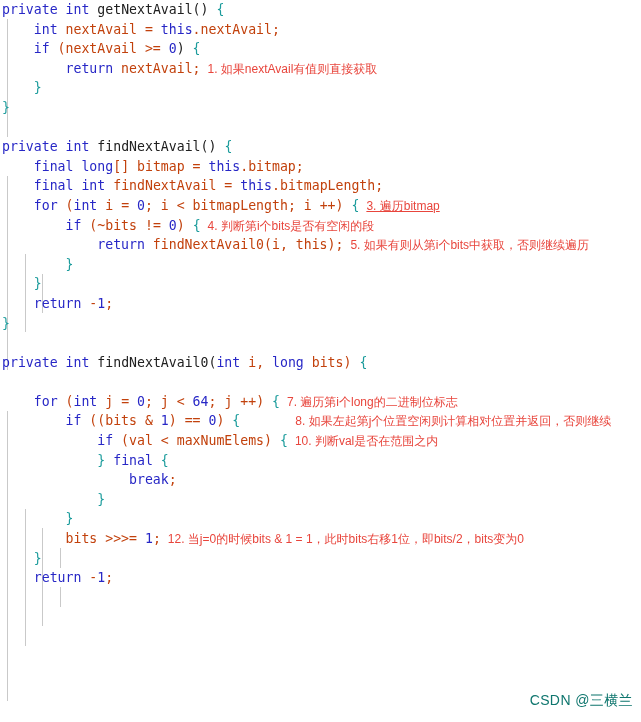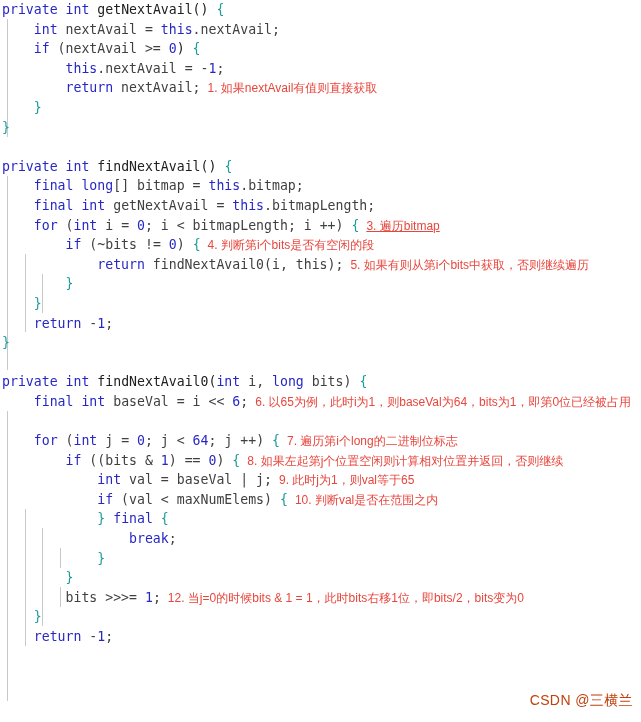--- a/index.html
+++ b/index.html
@@ -28,21 +28,21 @@
     line-height: 19.6px;
     white-space: pre;
     font-size: 13.2px;
     font-family: "DejaVu Sans Mono", "Liberation Mono", monospace;
     color: #202020;
     padding-left: 2px;
   }
 
   
   .kw   { color: #2727c6; }   
-  .id   { color: #404040; }   
+  .id   { color: #c2410c; }   
   .num  { color: #2727c6; }   
   .br   { color: #1c9c9c; }   
   .op   { color: #202020; }   
   .fn   { color: #202020; }   
 
   .cmt {
     color: #e8453c;
     font-family: "Liberation Sans", "DejaVu Sans", sans-serif;
     font-size: 12px;
   }
@@ -53,21 +53,21 @@
     top: 0;
     width: 1px;
     background: #c9c9c9;
     z-index: 0;
   }
 
   .watermark {
     position: absolute;
     right: 8px;
     bottom: 12px;
-    color: #c2410c;
+    color: #0f766e;
     font-family: "Liberation Sans", "DejaVu Sans", sans-serif;
     font-size: 14px;
     letter-spacing: 0.4px;
     user-select: none;
   }
 
   .lines-layer { position: relative; z-index: 1; }
 </style>
 </head>
 <body>
@@ -81,42 +81,39 @@
       <div class="guide" style="left: 7px; top: 411px; height: 290px; background: rgb(201, 201, 201);"></div>
       <div class="guide" style="left: 25px; top: 509px; height: 137px; background: rgb(201, 201, 201);"></div>
       <div class="guide" style="left: 42px; top: 528px; height: 98px; background: rgb(201, 201, 201);"></div>
       <div class="guide" style="left: 60px; top: 548px; height: 20px; background: rgb(201, 201, 201);"></div>
       <div class="guide" style="left: 60px; top: 587px; height: 20px; background: rgb(201, 201, 201);"></div>
     </div>
   <div id="lines-layer" class="lines-layer">
       <div class="code-line"><span class="kw">private</span><span class="op"> </span><span class="kw">int</span><span class="op"> </span><span class="fn">getNextAvail</span><span class="op">()</span><span class="op"> </span><span class="br">{</span></div>
       <div class="code-line"><span>    </span><span class="kw">int</span><span class="id"> nextAvail = </span><span class="kw">this</span><span class="id">.nextAvail;</span></div>
       <div class="code-line"><span>    </span><span class="kw">if</span><span class="id"> (nextAvail &gt;= </span><span class="num">0</span><span class="op">)</span><span class="op"> </span><span class="br">{</span></div>
-      <div class="code-line"><span>        </span><span class="kw">this</span><span class="id">.nextAvail = -</span><span class="num">1</span><span class="id">;</span></div>
       <div class="code-line"><span>        </span><span class="kw">return</span><span class="id"> nextAvail;</span><span class="cmt" style="padding-left: 7px;">1. 如果nextAvail有值则直接获取</span></div>
       <div class="code-line"><span>    </span><span class="br">}</span></div>
       <div class="code-line"><span class="br">}</span></div>
       <div class="code-line">&nbsp;</div>
       <div class="code-line"><span class="kw">private</span><span class="op"> </span><span class="kw">int</span><span class="op"> </span><span class="fn">findNextAvail</span><span class="op">()</span><span class="op"> </span><span class="br">{</span></div>
       <div class="code-line"><span>    </span><span class="kw">final</span><span class="op"> </span><span class="kw">long</span><span class="id">[] bitmap = </span><span class="kw">this</span><span class="id">.bitmap;</span></div>
-      <div class="code-line"><span>    </span><span class="kw">final</span><span class="op"> </span><span class="kw">int</span><span class="id"> getNextAvail = </span><span class="kw">this</span><span class="id">.bitmapLength;</span></div>
+      <div class="code-line"><span>    </span><span class="kw">final</span><span class="op"> </span><span class="kw">int</span><span class="id"> findNextAvail = </span><span class="kw">this</span><span class="id">.bitmapLength;</span></div>
       <div class="code-line"><span>    </span><span class="kw">for</span><span class="id"> (</span><span class="kw">int</span><span class="id"> i = </span><span class="num">0</span><span class="id">; i &lt; bitmapLength; i ++)</span><span class="op"> </span><span class="br">{</span><span class="cmt" style="padding-left: 7px; text-decoration: underline;">3. 遍历bitmap</span></div>
       <div class="code-line"><span>        </span><span class="kw">if</span><span class="id"> (~bits != </span><span class="num">0</span><span class="id">)</span><span class="op"> </span><span class="br">{</span><span class="cmt" style="padding-left: 7px;">4. 判断第i个bits是否有空闲的段</span></div>
       <div class="code-line"><span>            </span><span class="kw">return</span><span class="id"> findNextAvail0(i, this);</span><span class="cmt" style="padding-left: 7px;">5. 如果有则从第i个bits中获取，否则继续遍历</span></div>
       <div class="code-line"><span>        </span><span class="br">}</span></div>
       <div class="code-line"><span>    </span><span class="br">}</span></div>
       <div class="code-line"><span>    </span><span class="kw">return</span><span class="id"> -</span><span class="num">1</span><span class="id">;</span></div>
       <div class="code-line"><span class="br">}</span></div>
       <div class="code-line">&nbsp;</div>
       <div class="code-line"><span class="kw">private</span><span class="op"> </span><span class="kw">int</span><span class="op"> </span><span class="fn">findNextAvail0</span><span class="op">(</span><span class="kw">int</span><span class="id"> i, </span><span class="kw">long</span><span class="id"> bits)</span><span class="op"> </span><span class="br">{</span></div>
-      <div class="code-line"><span>    </span><span class="kw">final</span><span class="op"> </span><span class="kw">int</span><span class="id"> baseVal = i &lt;&lt; </span><span class="num">6</span><span class="id">;</span><span class="cmt" style="padding-left: 7px;">6. 以65为例，此时i为1，则baseVal为64，bits为1，即第0位已经被占用</span></div>
       <div class="code-line">&nbsp;</div>
       <div class="code-line"><span>    </span><span class="kw">for</span><span class="id"> (</span><span class="kw">int</span><span class="id"> j = </span><span class="num">0</span><span class="id">; j &lt; </span><span class="num">64</span><span class="id">; j ++)</span><span class="op"> </span><span class="br">{</span><span class="cmt" style="padding-left: 7px;">7. 遍历第i个long的二进制位标志</span></div>
-      <div class="code-line"><span>        </span><span class="kw">if</span><span class="id"> ((bits &amp; </span><span class="num">1</span><span class="id">) == </span><span class="num">0</span><span class="id">)</span><span class="op"> </span><span class="br">{</span><span class="cmt" style="padding-left: 7px;">8. 如果左起第j个位置空闲则计算相对位置并返回，否则继续</span></div>
-      <div class="code-line"><span>            </span><span class="kw">int</span><span class="id"> val = baseVal | j;</span><span class="cmt" style="padding-left: 7px;">9. 此时j为1，则val等于65</span></div>
+      <div class="code-line"><span>        </span><span class="kw">if</span><span class="id"> ((bits &amp; </span><span class="num">1</span><span class="id">) == </span><span class="num">0</span><span class="id">)</span><span class="op"> </span><span class="br">{</span><span class="cmt" style="padding-left: 7px; margin-left: 48px;">8. 如果左起第j个位置空闲则计算相对位置并返回，否则继续</span></div>
       <div class="code-line"><span>            </span><span class="kw">if</span><span class="id"> (val &lt; maxNumElems)</span><span class="op"> </span><span class="br">{</span><span class="cmt" style="padding-left: 7px;">10. 判断val是否在范围之内</span></div>
       <div class="code-line"><span>            </span><span class="br">}</span><span class="op"> </span><span class="kw">final</span><span class="op"> </span><span class="br">{</span></div>
       <div class="code-line"><span>                </span><span class="kw">break</span><span class="id">;</span></div>
       <div class="code-line"><span>            </span><span class="br">}</span></div>
       <div class="code-line"><span>        </span><span class="br">}</span></div>
       <div class="code-line"><span>        </span><span class="id">bits &gt;&gt;&gt;= </span><span class="num">1</span><span class="id">;</span><span class="cmt" style="padding-left: 7px;">12. 当j=0的时候bits &amp; 1 = 1，此时bits右移1位，即bits/2，bits变为0</span></div>
       <div class="code-line"><span>    </span><span class="br">}</span></div>
       <div class="code-line"><span>    </span><span class="kw">return</span><span class="id"> -</span><span class="num">1</span><span class="id">;</span></div>
     </div>
   <div class="watermark">CSDN @三横兰</div>

